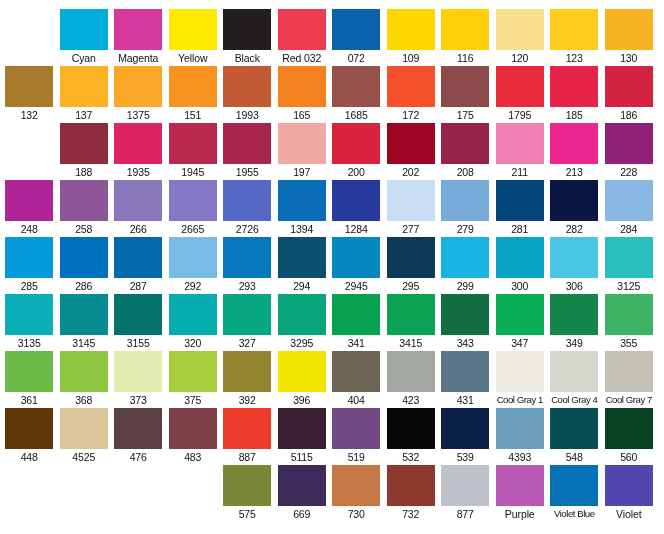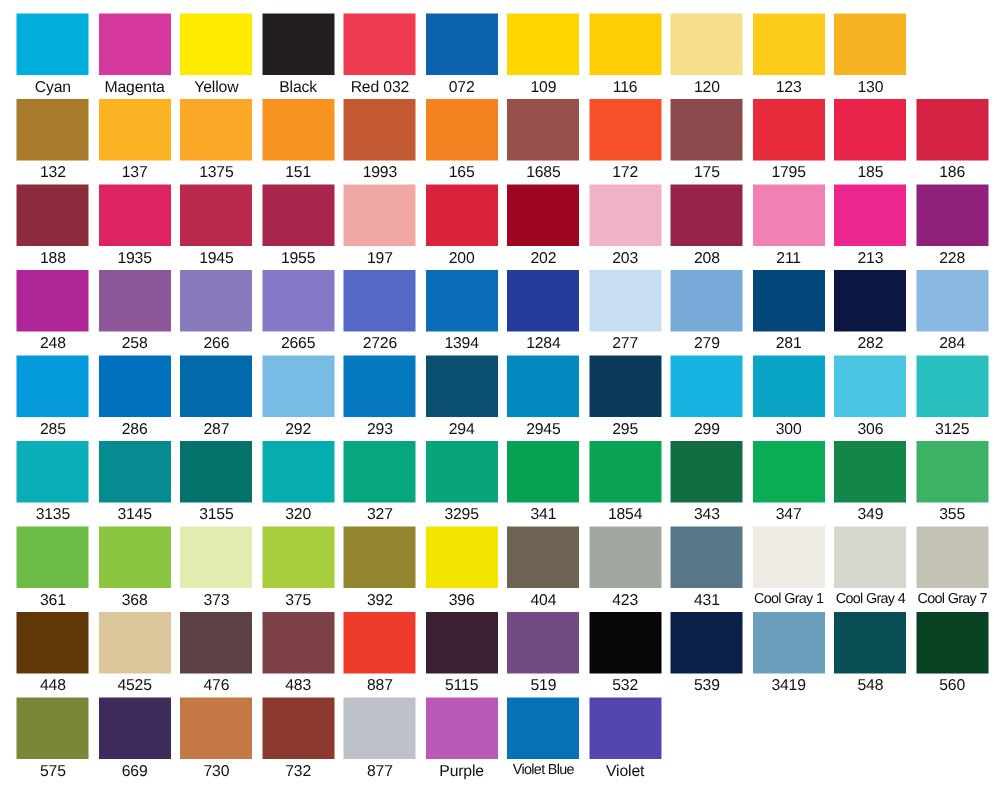--- a/index.html
+++ b/index.html
@@ -16,20 +16,21 @@
     color: #000000;
     -webkit-font-smoothing: antialiased;
   }
   #swatch-chart {
     width: 664px;
     height: 534px;
     box-sizing: border-box;
     padding: 9px 8px 0 8px;
     display: flex;
     flex-direction: column;
+    align-items: flex-end;
   }
   .swatch-row {
     display: flex;
     flex-direction: row;
     height: 57px;
     margin-bottom: 0px;
   }
   .swatch-cell {
     width: 54.5px;
     height: 57px;
@@ -185,24 +186,20 @@
       </div>
       <div class="swatch-cell">
         <span class="swatch-chip" style="background: rgb(217, 34, 59);"></span>
         <span class="swatch-label">200</span>
       </div>
       <div class="swatch-cell">
         <span class="swatch-chip" style="background: rgb(157, 5, 34);"></span>
         <span class="swatch-label">202</span>
       </div>
       <div class="swatch-cell">
-        <span class="swatch-chip" style="background: rgb(239, 179, 197);"></span>
-        <span class="swatch-label">203</span>
-      </div>
-      <div class="swatch-cell">
         <span class="swatch-chip" style="background: rgb(150, 36, 73);"></span>
         <span class="swatch-label">208</span>
       </div>
       <div class="swatch-cell">
         <span class="swatch-chip" style="background: rgb(241, 128, 180);"></span>
         <span class="swatch-label">211</span>
       </div>
       <div class="swatch-cell">
         <span class="swatch-chip" style="background: rgb(237, 38, 143);"></span>
         <span class="swatch-label">213</span>
@@ -336,21 +333,21 @@
       <div class="swatch-cell">
         <span class="swatch-chip" style="background: rgb(9, 164, 122);"></span>
         <span class="swatch-label">3295</span>
       </div>
       <div class="swatch-cell">
         <span class="swatch-chip" style="background: rgb(6, 162, 82);"></span>
         <span class="swatch-label">341</span>
       </div>
       <div class="swatch-cell">
         <span class="swatch-chip" style="background: rgb(12, 162, 84);"></span>
-        <span class="swatch-label">1854</span>
+        <span class="swatch-label">3415</span>
       </div>
       <div class="swatch-cell">
         <span class="swatch-chip" style="background: rgb(18, 110, 66);"></span>
         <span class="swatch-label">343</span>
       </div>
       <div class="swatch-cell">
         <span class="swatch-chip" style="background: rgb(11, 172, 86);"></span>
         <span class="swatch-label">347</span>
       </div>
       <div class="swatch-cell">
@@ -444,21 +441,21 @@
       <div class="swatch-cell">
         <span class="swatch-chip" style="background: rgb(7, 6, 8);"></span>
         <span class="swatch-label">532</span>
       </div>
       <div class="swatch-cell">
         <span class="swatch-chip" style="background: rgb(12, 33, 71);"></span>
         <span class="swatch-label">539</span>
       </div>
       <div class="swatch-cell">
         <span class="swatch-chip" style="background: rgb(108, 159, 188);"></span>
-        <span class="swatch-label">3419</span>
+        <span class="swatch-label">4393</span>
       </div>
       <div class="swatch-cell">
         <span class="swatch-chip" style="background: rgb(10, 78, 85);"></span>
         <span class="swatch-label">548</span>
       </div>
       <div class="swatch-cell">
         <span class="swatch-chip" style="background: rgb(7, 66, 35);"></span>
         <span class="swatch-label">560</span>
       </div>
     </div>

